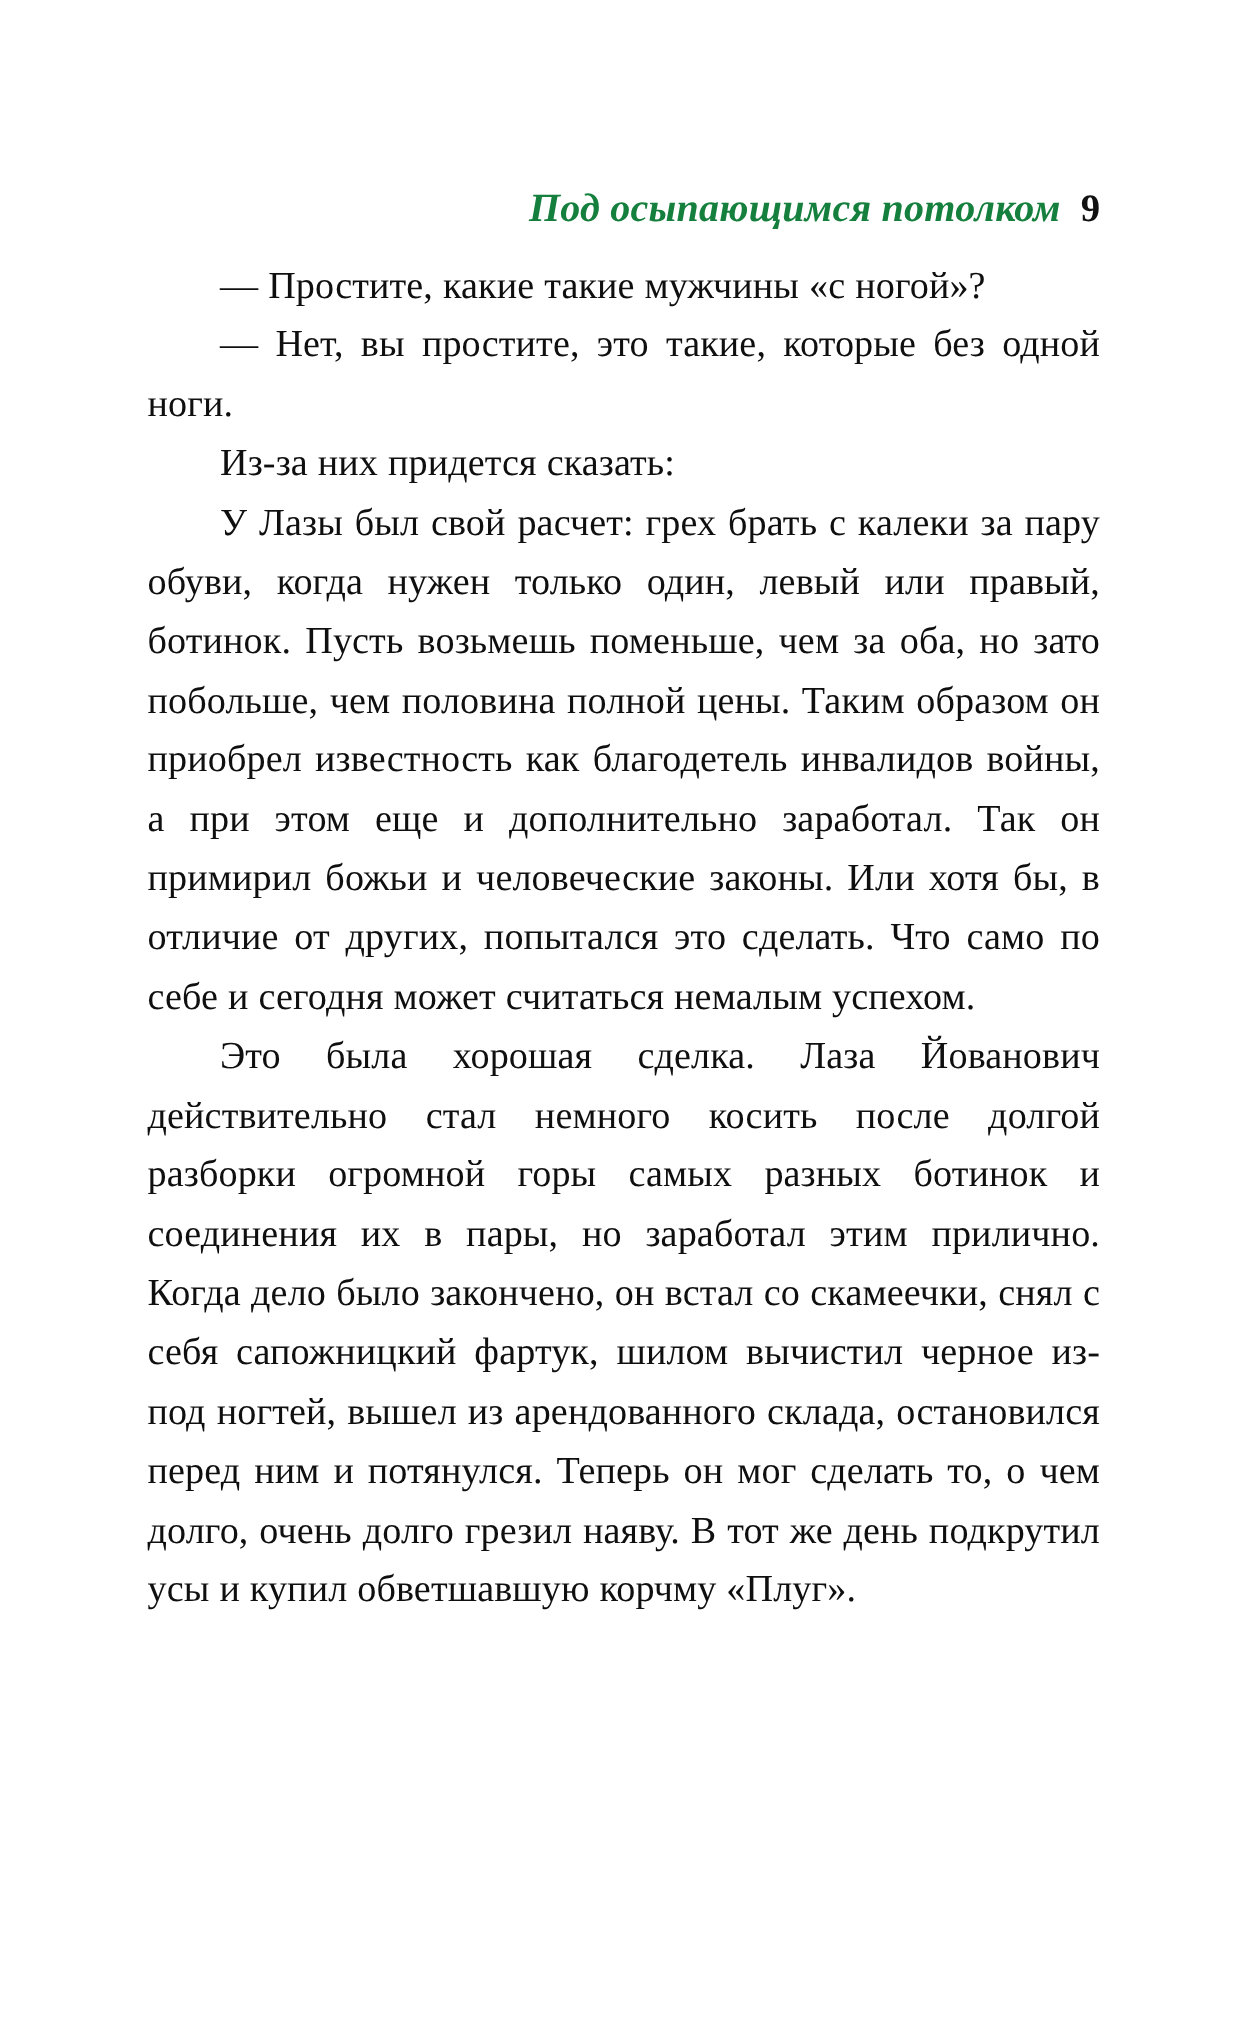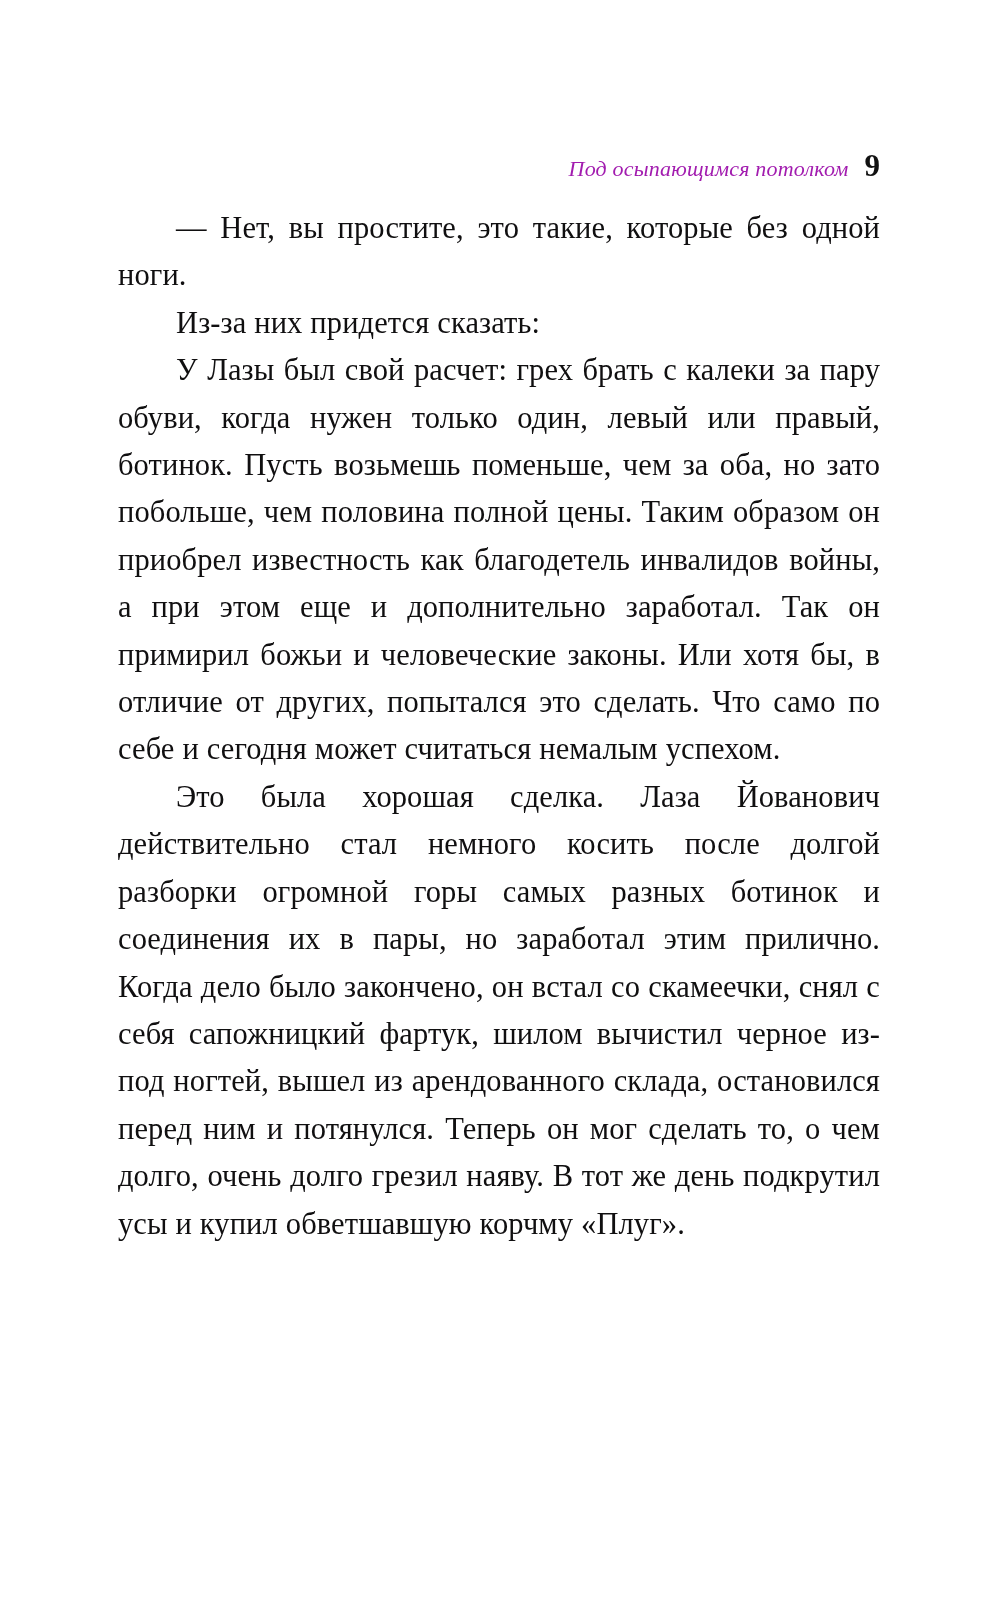--- a/index.html
+++ b/index.html
@@ -27,23 +27,24 @@
     position: absolute;
     top: 148px;
     left: 120px;
     right: 120px;
     text-align: right;
     white-space: nowrap;
     padding-right: 0px;
   }
   .running-head .rh-title {
     font-style: italic;
-    font-size: 22px;
+    font-size: 32px;
     letter-spacing: 0.2px;
-    color: #a21caf;
+    color: #15803d;
+    font-weight: bold;
   }
   .running-head .rh-folio {
     font-weight: bold;
     font-size: 31px;
     margin-left: 16px;
     color: #111;
   }
   .textblock {
     position: absolute;
     top: 205px;
@@ -67,19 +68,20 @@
 </head>
 <body>
 
 <div class="page">
 
   <div class="running-head">
     <span class="rh-title">Под осыпающимся потолком</span><span class="rh-folio">9</span>
   </div>
 
   <div class="textblock">
+    <p class="para">— Простите, какие такие мужчины «с но­гой»?</p>
     <p class="para">— Нет, вы простите, это такие, которые без одной ноги.</p>
     <p class="para">Из-за них придется сказать:</p>
     <p class="para">У Лазы был свой расчет: грех брать с калеки за пару обуви, когда нужен только один, левый или правый, ботинок. Пусть возьмешь помень­ше, чем за оба, но зато побольше, чем половина полной цены. Таким образом он приобрел из­вестность как благодетель инвалидов войны, а при этом еще и дополнительно заработал. Так он примирил божьи и человеческие законы. Или хотя бы, в отличие от других, попытался это сде­лать. Что само по себе и сегодня может считать­ся немалым успехом.</p>
     <p class="para">Это была хорошая сделка. Лаза Йованович действительно стал немного косить после долгой разборки огромной горы самых разных ботинок и соединения их в пары, но заработал этим при­лично. Когда дело было закончено, он встал со скамеечки, снял с себя сапожницкий фартук, шилом вычистил черное из-под ногтей, вышел из арендованного склада, остановился перед ним и потянулся. Теперь он мог сделать то, о чем дол­го, очень долго грезил наяву. В тот же день под­крутил усы и купил обветшавшую корчму «Плуг».</p>
   </div>
 
 </div>
 
 </body></html>

